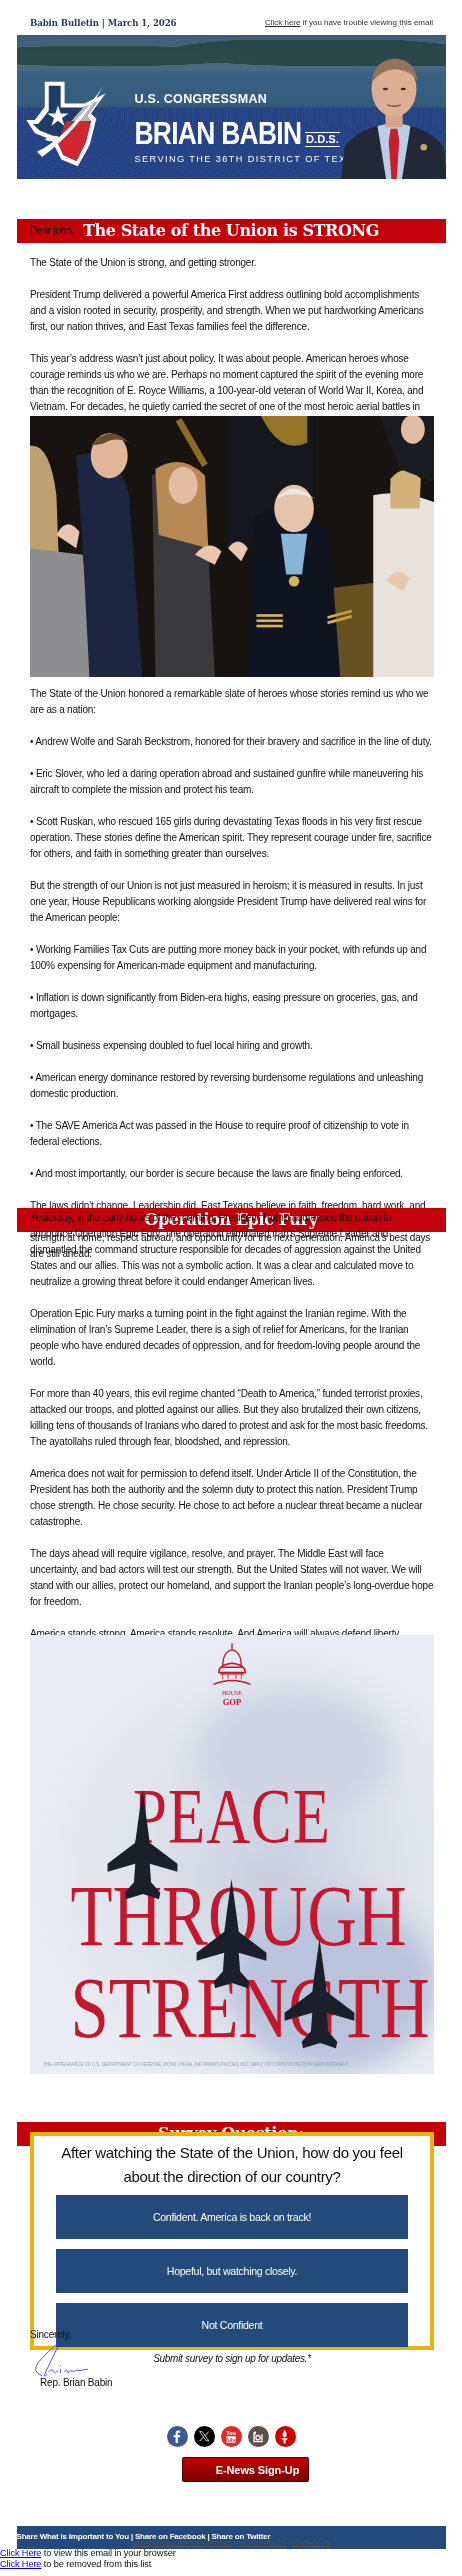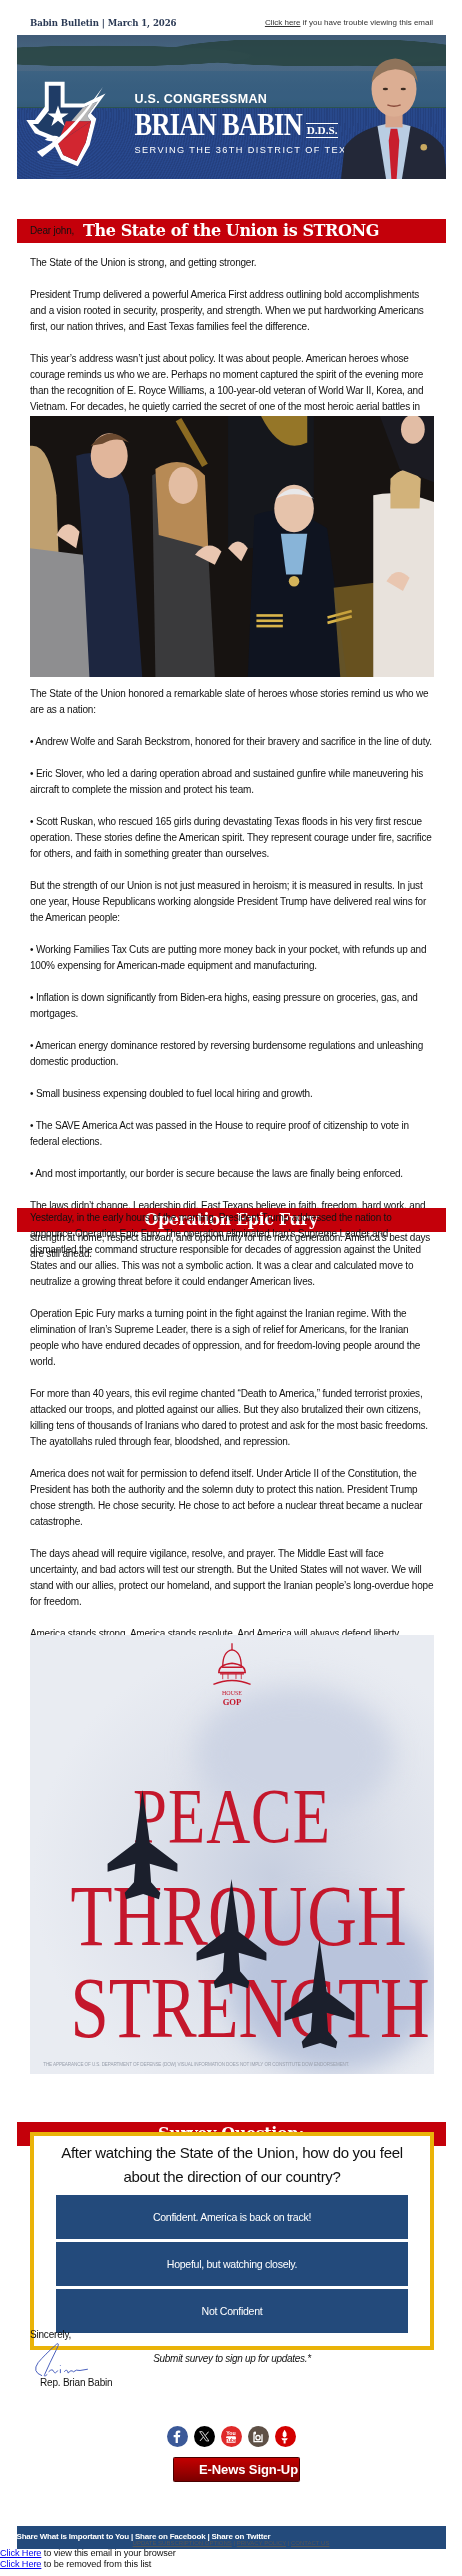--- a/index.html
+++ b/index.html
@@ -43,21 +43,21 @@
     background: linear-gradient(180deg, #4a7594, #3e6a8c); opacity: .85; }
   .banner .bluebonnets { position: absolute; left: 0; top: 73px; width: 100%; height: 71px;
     background: repeating-radial-gradient(circle at 10% 10%, #2c4fa0 0 1.3px, #27458f 1.3px 2.6px);
     opacity: .95; }
   .banner .overlay { position: absolute; inset: 0; background: rgba(28, 52, 88, 0.25); }
 
   .tx-logo { position: absolute; left: 8px; top: 32px; width: 99px; height: 106px; }
 
   .banner-text { position: absolute; left: 118px; top: 58px; color: #fff; }
   .banner-text .line1 { font-size: 12.5px; font-weight: bold; letter-spacing: 0.3px; line-height: 13.2px; }
-  .banner-text .line2 { display: flex; align-items: flex-end; margin-top: 8px; font-family: Liberation Serif, serif; }
+  .banner-text .line2 { display: flex; align-items: flex-end; margin-top: 17px; }
   .banner-text .name { font-size: 26.4px; font-weight: bold; line-height: 26.4px; letter-spacing: -0.7px; transform: scaleY(1.22); transform-origin: bottom; }
   .banner-text .dds { font-size: 11.2px; font-weight: bold; margin-left: 4px; border-top: 1.3px solid #fff; border-bottom: 1.3px solid #fff; line-height: 13.2px; padding: 0 0.7px; margin-bottom: 2.6px; }
   .banner-text .line3 { font-size: 9.2px; letter-spacing: 1.4px; margin-top: 4px; font-weight: normal; }
 
   .portrait { position: absolute; left: 324px; top: 13.2px; width: 106px; height: 131px; }
 
   
   .red-header {
     position: absolute; left: 16.5px; width: 429px; height: 24px;
     background: #c4000a; color: #fff; text-align: center;
@@ -107,45 +107,45 @@
   
   .survey-box {
     position: absolute; left: 30px; top: 2132px; width: 404px; height: 218px;
     border: 4px solid #eab308; background: #fff; padding: 0 22px;
   }
   .survey-q {
     text-align: center; font-size: 15px; line-height: 24px; color: #111;
     margin-top: 5.3px; letter-spacing: -0.3px;
   }
   .survey-opt {
-    display: block; width: 100%; height: 44px; margin-top: 3px;
+    display: block; width: 100%; height: 44px; margin-top: 10px;
     background: #234a7b; color: #fff; border: none;
     font-family: "Liberation Sans", sans-serif; font-size: 10.6px; letter-spacing: -0.3px;
     text-align: center; cursor: pointer;
   }
   .survey-opt:first-of-type { margin-top: 6px; }
   .survey-note {
     position: absolute; left: 30px; top: 2353px; width: 404px; text-align: center;
     font-style: italic; font-size: 10px; color: #111; letter-spacing: -0.3px;
   }
 
   
   .signoff { position: absolute; left: 30px; top: 2328px; font-size: 10px; line-height: 13.2px; letter-spacing: -0.2px; }
   .sig-svg { position: absolute; left: 30px; top: 2343px; width: 66px; height: 36px; }
   .signame { position: absolute; left: 40px; top: 2377px; font-size: 10px; letter-spacing: -0.2px; }
 
   
   .social { position: absolute; left: 165px; top: 2426px; width: 132px; height: 22px; display: flex; justify-content: center; gap: 6px; }
   .soc { width: 21px; height: 21px; border-radius: 50%; display: flex; align-items: center; justify-content: center; color: #fff; cursor: pointer; }
 
   .enews {
-    position: absolute; left: 173px; top: 2457px; width: 127px; height: 25px;
+    position: absolute; left: 182px; top: 2457px; width: 127px; height: 25px;
     background: linear-gradient(180deg, #c30000 0%, #9a0000 60%, #7a0000 100%);
     border: 0.7px solid #4a0000; border-radius: 1.3px;
-    color: #fff; font-weight: bold; font-size: 13px; text-align: center; line-height: 24px;
+    color: #fff; font-weight: bold; font-size: 11px; text-align: center; line-height: 24px;
     letter-spacing: -0.1px; cursor: pointer; padding-left: 24px;
   }
 
   .share-bar {
     position: absolute; left: 16.5px; top: 2526px; width: 429px; height: 22.5px;
     background: #234a7b; color: #fff; text-align: left; font-weight: bold; font-size: 8px;
     line-height: 22.5px; letter-spacing: -0.2px;
   }
   .share-bar a { color: #fff; text-decoration: none; }
 
@@ -250,22 +250,22 @@
 </div>
 
 <div class="text-block" style="top:686px;">
   <p class="bold">The State of the Union honored a remarkable slate of heroes whose stories remind us who we are as a nation:</p>
   <p>• Andrew Wolfe and Sarah Beckstrom, honored for their bravery and sacrifice in the line of duty.</p>
   <p>• Eric Slover, who led a daring operation abroad and sustained gunfire while maneuvering his aircraft to complete the mission and protect his team.</p>
   <p>• Scott Ruskan, who rescued 165 girls during devastating Texas floods in his very first rescue operation. These stories define the American spirit. They represent courage under fire, sacrifice for others, and faith in something greater than ourselves.</p>
   <p class="bold">But the strength of our Union is not just measured in heroism; it is measured in results. In just one year, House Republicans working alongside President Trump have delivered real wins for the American people:</p>
   <p>• Working Families Tax Cuts are putting more money back in your pocket, with refunds up and 100% expensing for American-made equipment and manufacturing.</p>
   <p>• Inflation is down significantly from Biden-era highs, easing pressure on groceries, gas, and mortgages.</p>
+  <p>• Small business expensing doubled to fuel local hiring and growth.</p>
   <p>• American energy dominance restored by reversing burdensome regulations and unleashing domestic production.</p>
-  <p>• Small business expensing doubled to fuel local hiring and growth.</p>
   <p>• The SAVE America Act was passed in the House to require proof of citizenship to vote in federal elections.</p>
   <p>• And most importantly, our border is secure because the laws are finally being enforced.</p>
   <p>The laws didn’t change. Leadership did. East Texans believe in faith, freedom, hard work, and the rule of law. That’s exactly what this America First agenda stands for. We are restoring strength at home, respect abroad, and opportunity for the next generation. America’s best days are still ahead.</p>
 </div>
 
 <div class="red-header" style="top:1181px;">Operation Epic Fury</div>
 
 <div class="text-block" style="top:1210px;">
   <p>Yesterday, in the early hours of the morning, President Trump addressed the nation to announce Operation Epic Fury. The operation eliminated Iran’s Supreme Leader and dismantled the command structure responsible for decades of aggression against the United States and our allies. This was not a symbolic action. It was a clear and calculated move to neutralize a growing threat before it could endanger American lives.</p>
   <p>Operation Epic Fury marks a turning point in the fight against the Iranian regime. With the elimination of Iran’s Supreme Leader, there is a sigh of relief for Americans, for the Iranian people who have endured decades of oppression, and for freedom-loving people around the world.</p>

